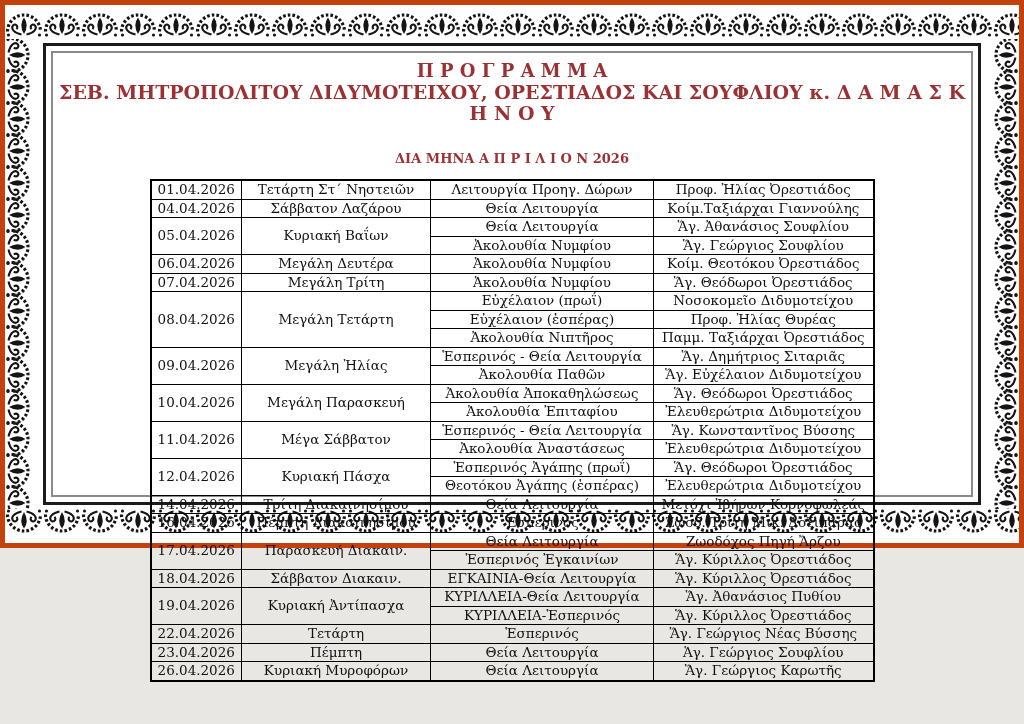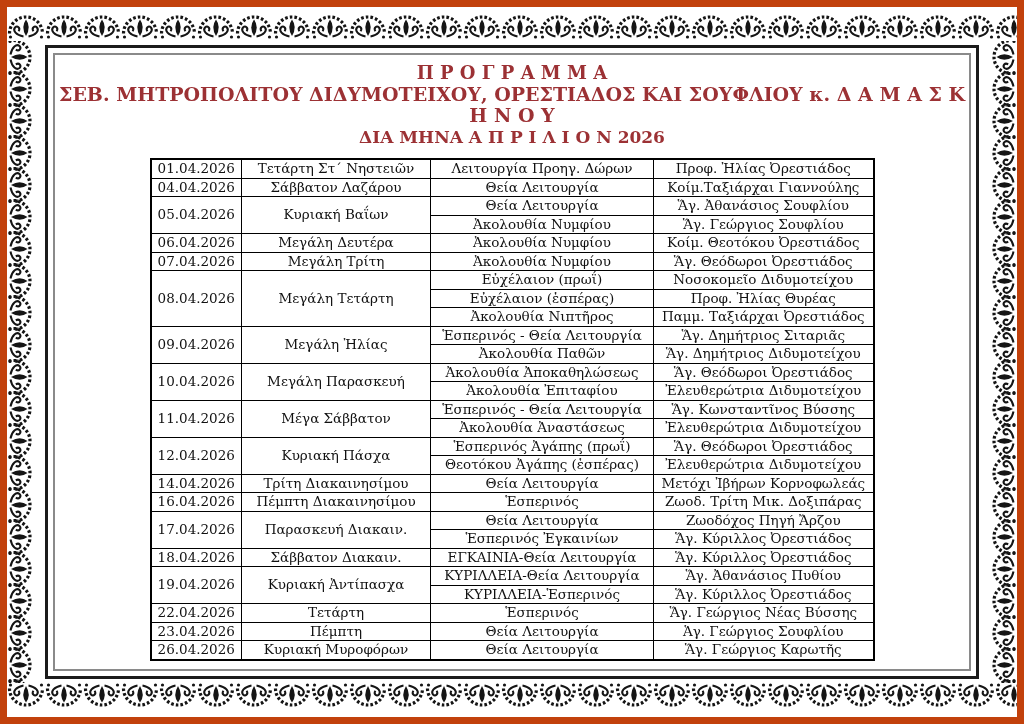--- a/index.html
+++ b/index.html
@@ -2,42 +2,42 @@
 <html><head>
 <meta charset="utf-8">
 <style>
   html,body { margin:0; padding:0; }
   body {
     width:1024px; height:724px; overflow:hidden;
     background:#e9e7e4;
     font-family:"DejaVu Serif","Liberation Serif",serif;
   }
   .page {
-    position:relative; width:1024px; height:724px; box-sizing:border-box;
-    background:#ffffff; border:7px solid #c2410c;text-decoration:underline;
+    position:relative; width:1024px; height:548px; box-sizing:border-box;
+    background:#ffffff; border:5px solid #c2410c;text-decoration:underline;
   }
   
   .orn { position:absolute; display:flex; overflow:hidden; }
   .orn-top    { left:0; right:0; top:0;    height:34px; flex-direction:row; }
   .orn-bottom { left:0; right:0; bottom:0; height:34px; flex-direction:row; }
   .orn-left   { left:0;  top:34px; bottom:34px; width:34px; flex-direction:column; }
   .orn-right  { right:0; top:34px; bottom:34px; width:34px; flex-direction:column; }
   .tile { flex:0 0 auto; width:38px; height:32px; }
   .orn-top .tile    { transform:none; }
   .orn-bottom .tile { transform:scaleY(-1); }
   .orn-left .tile   { transform:rotate(90deg);  margin-left:-2px; }
   .orn-right .tile  { transform:rotate(-90deg); margin-left:-2px; }
   
   .frame-outer { position:absolute; inset:38px; border:3px solid #1b1b1b; pointer-events:none; }
   .frame-inner { position:absolute; inset:46px; border:2px solid #8a8a8a; pointer-events:none; }
   
   .content { position:absolute; inset:51px; background:#ffffff; text-align:center; }
   .title-line1 { margin-top:4px;  font-size:18px; line-height:22px; font-weight:bold; }
   .title-line2 { margin-top:0; font-size:19px; line-height:21px; font-weight:bold; }
-  .title-line3 { margin-top:1px;  font-size:17px; line-height:21px; font-weight:bold; }
+  .title-line3 { margin-top:24px;  font-size:13px; line-height:21px; font-weight:bold; }
   table.schedule {
     margin:10px auto 0; border-collapse:collapse; table-layout:fixed;
     width:723px; border:2px solid #000;
   }
   table.schedule td {
     border:1px solid #000; font-size:13.5px; line-height:17.5px;
     padding:0 2px; text-align:center; vertical-align:middle;
     color:#111; overflow:hidden; white-space:nowrap;
   }
 </style>
@@ -420,21 +420,21 @@
             <td>Παμμ. Ταξιάρχαι Ὀρεστιάδος</td>
           </tr>
           <tr>
             <td rowspan="2">09.04.2026</td>
             <td rowspan="2">Μεγάλη Ἠλίας</td>
             <td>Ἑσπερινός - Θεία Λειτουργία</td>
             <td>Ἅγ. Δημήτριος Σιταριᾶς</td>
           </tr>
           <tr>
             <td>Ἀκολουθία Παθῶν</td>
-            <td>Ἅγ. Δημήτριος Διδυμοτείχου</td>
+            <td>Ἅγ. Εὐχέλαιον Διδυμοτείχου</td>
           </tr>
           <tr>
             <td rowspan="2">10.04.2026</td>
             <td rowspan="2">Μεγάλη Παρασκευή</td>
             <td>Ἀκολουθία Ἀποκαθηλώσεως</td>
             <td>Ἅγ. Θεόδωροι Ὀρεστιάδος</td>
           </tr>
           <tr>
             <td>Ἀκολουθία Ἐπιταφίου</td>
             <td>Ἐλευθερώτρια Διδυμοτείχου</td>

